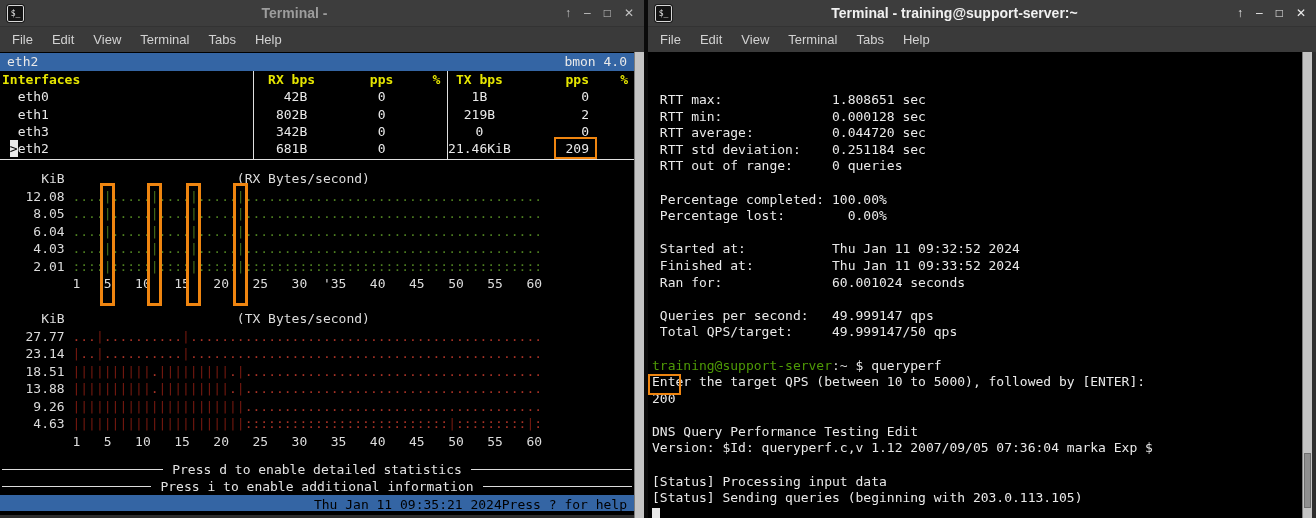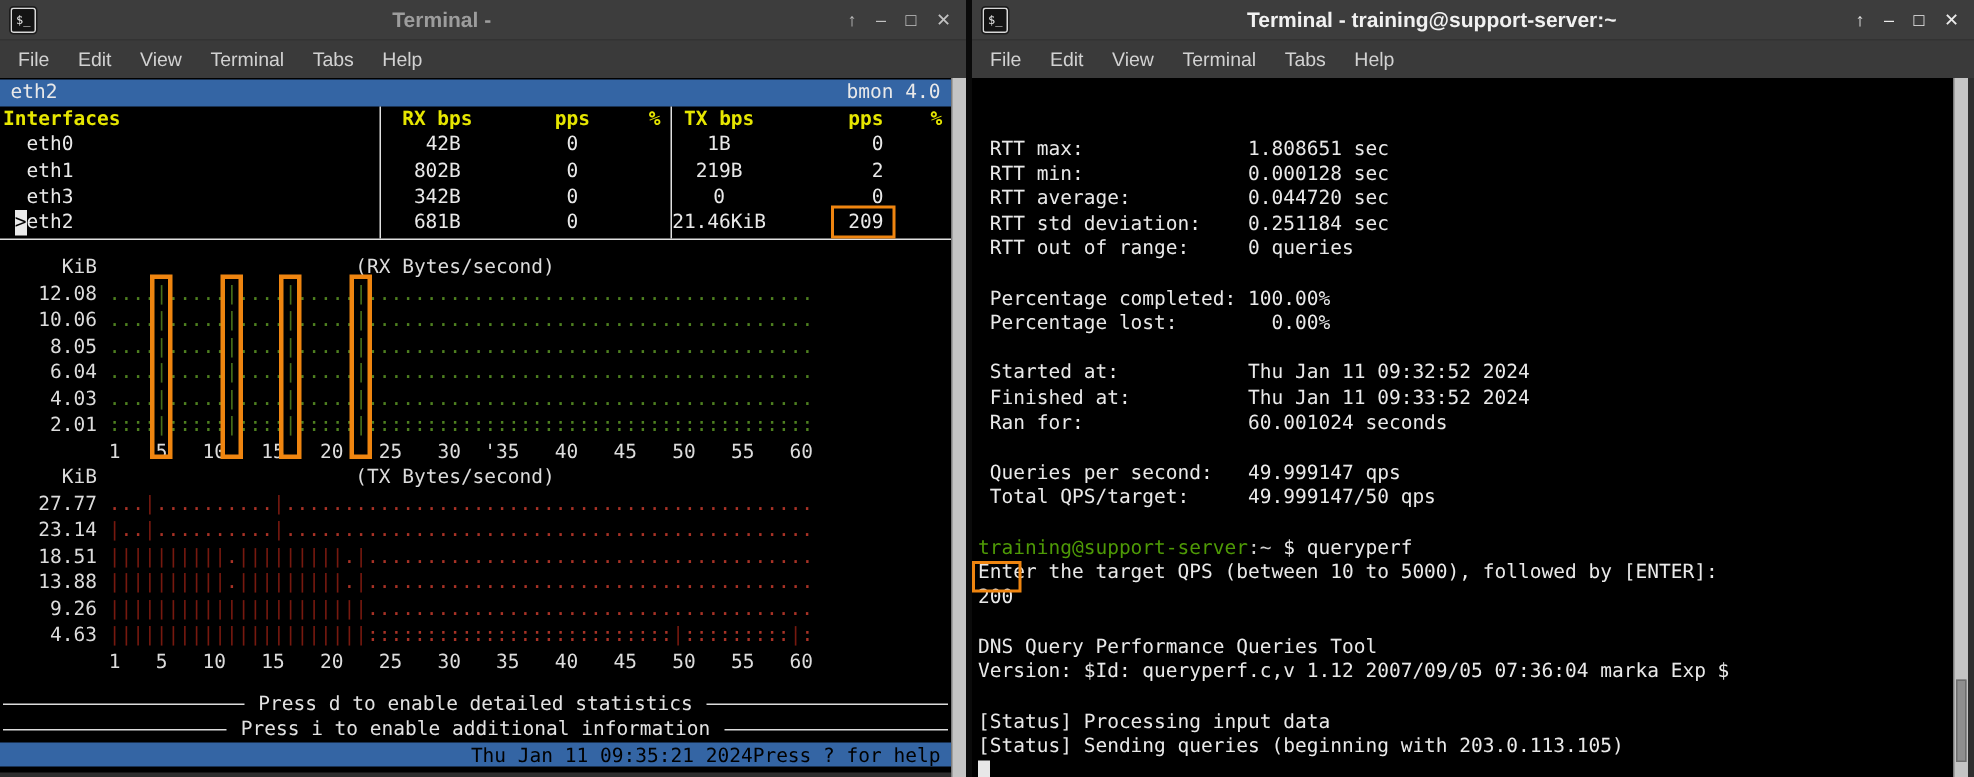--- a/index.html
+++ b/index.html
@@ -115,21 +115,20 @@
         <div class="t-line"><span class="c-name">eth3</span><span class="c-rxbps">342B</span><span class="c-rxpps">0</span><span class="c-txbps">0</span><span class="c-txpps">0</span></div>
         <div class="t-line"><span class="c-marker">&gt;</span><span class="c-name">eth2</span><span class="c-rxbps">681B</span><span class="c-rxpps">0</span><span class="c-txbps">21.46KiB</span><span class="c-txpps">209</span></div>
       </div>
     <div class="vsep" style="left:253px"></div>
     <div class="vsep" style="left:447px"></div>
     <div class="hsep"></div>
 
     <div class="graph rx" id="graph-rx">
         <div class="g-line"><span class="g-lab">     KiB </span><span class="g-lab">                     (RX Bytes/second)</span></div>
         <div class="g-line"><span class="g-lab">   12.08 </span><span class="g-dot">....</span><span class="g-bar">|</span><span class="g-dot">.....</span><span class="g-bar">|</span><span class="g-dot">....</span><span class="g-bar">|</span><span class="g-dot">.....</span><span class="g-bar">|</span><span class="g-dot">......................................</span></div>
-        <div class="g-line"><span class="g-lab">   10.06 </span><span class="g-dot">....</span><span class="g-bar">|</span><span class="g-dot">.....</span><span class="g-bar">|</span><span class="g-dot">....</span><span class="g-bar">|</span><span class="g-dot">.....</span><span class="g-bar">|</span><span class="g-dot">......................................</span></div>
         <div class="g-line"><span class="g-lab">    8.05 </span><span class="g-dot">....</span><span class="g-bar">|</span><span class="g-dot">.....</span><span class="g-bar">|</span><span class="g-dot">....</span><span class="g-bar">|</span><span class="g-dot">.....</span><span class="g-bar">|</span><span class="g-dot">......................................</span></div>
         <div class="g-line"><span class="g-lab">    6.04 </span><span class="g-dot">....</span><span class="g-bar">|</span><span class="g-dot">.....</span><span class="g-bar">|</span><span class="g-dot">....</span><span class="g-bar">|</span><span class="g-dot">.....</span><span class="g-bar">|</span><span class="g-dot">......................................</span></div>
         <div class="g-line"><span class="g-lab">    4.03 </span><span class="g-dot">....</span><span class="g-bar">|</span><span class="g-dot">.....</span><span class="g-bar">|</span><span class="g-dot">....</span><span class="g-bar">|</span><span class="g-dot">.....</span><span class="g-bar">|</span><span class="g-dot">......................................</span></div>
         <div class="g-line"><span class="g-lab">    2.01 </span><span class="g-dot">::::</span><span class="g-bar">|</span><span class="g-dot">:::::</span><span class="g-bar">|</span><span class="g-dot">::::</span><span class="g-bar">|</span><span class="g-dot">:::::</span><span class="g-bar">|</span><span class="g-dot">::::::::::::::::::::::::::::::::::::::</span></div>
         <div class="g-line"><span class="g-lab">         </span><span class="g-lab">1   5   10   15   20   25   30  '35   40   45   50   55   60</span></div>
       </div>
     <div class="graph tx" id="graph-tx">
         <div class="g-line"><span class="g-lab">     KiB </span><span class="g-lab">                     (TX Bytes/second)</span></div>
         <div class="g-line"><span class="g-lab">   27.77 </span><span class="g-dot">...</span><span class="g-bar">|</span><span class="g-dot">..........</span><span class="g-bar">|</span><span class="g-dot">.............................................</span></div>
         <div class="g-line"><span class="g-lab">   23.14 </span><span class="g-bar">|</span><span class="g-dot">..</span><span class="g-bar">|</span><span class="g-dot">..........</span><span class="g-bar">|</span><span class="g-dot">.............................................</span></div>
@@ -201,21 +200,21 @@
         <div class="term-line"> Finished at:          Thu Jan 11 09:33:52 2024</div>
         <div class="term-line"> Ran for:              60.001024 seconds</div>
         <div class="term-line"></div>
         <div class="term-line"> Queries per second:   49.999147 qps</div>
         <div class="term-line"> Total QPS/target:     49.999147/50 qps</div>
         <div class="term-line"></div>
         <div class="term-line"><span class="seg-green">training@support-server</span><span class="seg-gray">:~</span><span class="seg-white"> $ queryperf</span></div>
         <div class="term-line">Enter the target QPS (between 10 to 5000), followed by [ENTER]:</div>
         <div class="term-line">200</div>
         <div class="term-line"></div>
-        <div class="term-line">DNS Query Performance Queries Tool</div>
+        <div class="term-line">DNS Query Performance Testing Edit</div>
         <div class="term-line">Version: $Id: queryperf.c,v 1.12 2007/09/05 07:36:04 marka Exp $</div>
         <div class="term-line"></div>
         <div class="term-line">[Status] Processing input data</div>
         <div class="term-line">[Status] Sending queries (beginning with 203.0.113.105)</div>
         <div class="term-line"><span class="cursor"></span></div>
       </div>
     <div class="hl hl-thin" id="hl-200"></div>
   </div>
   <div class="sbar">
     <div class="sthumb" style="top:401px; height:55px;"></div>

